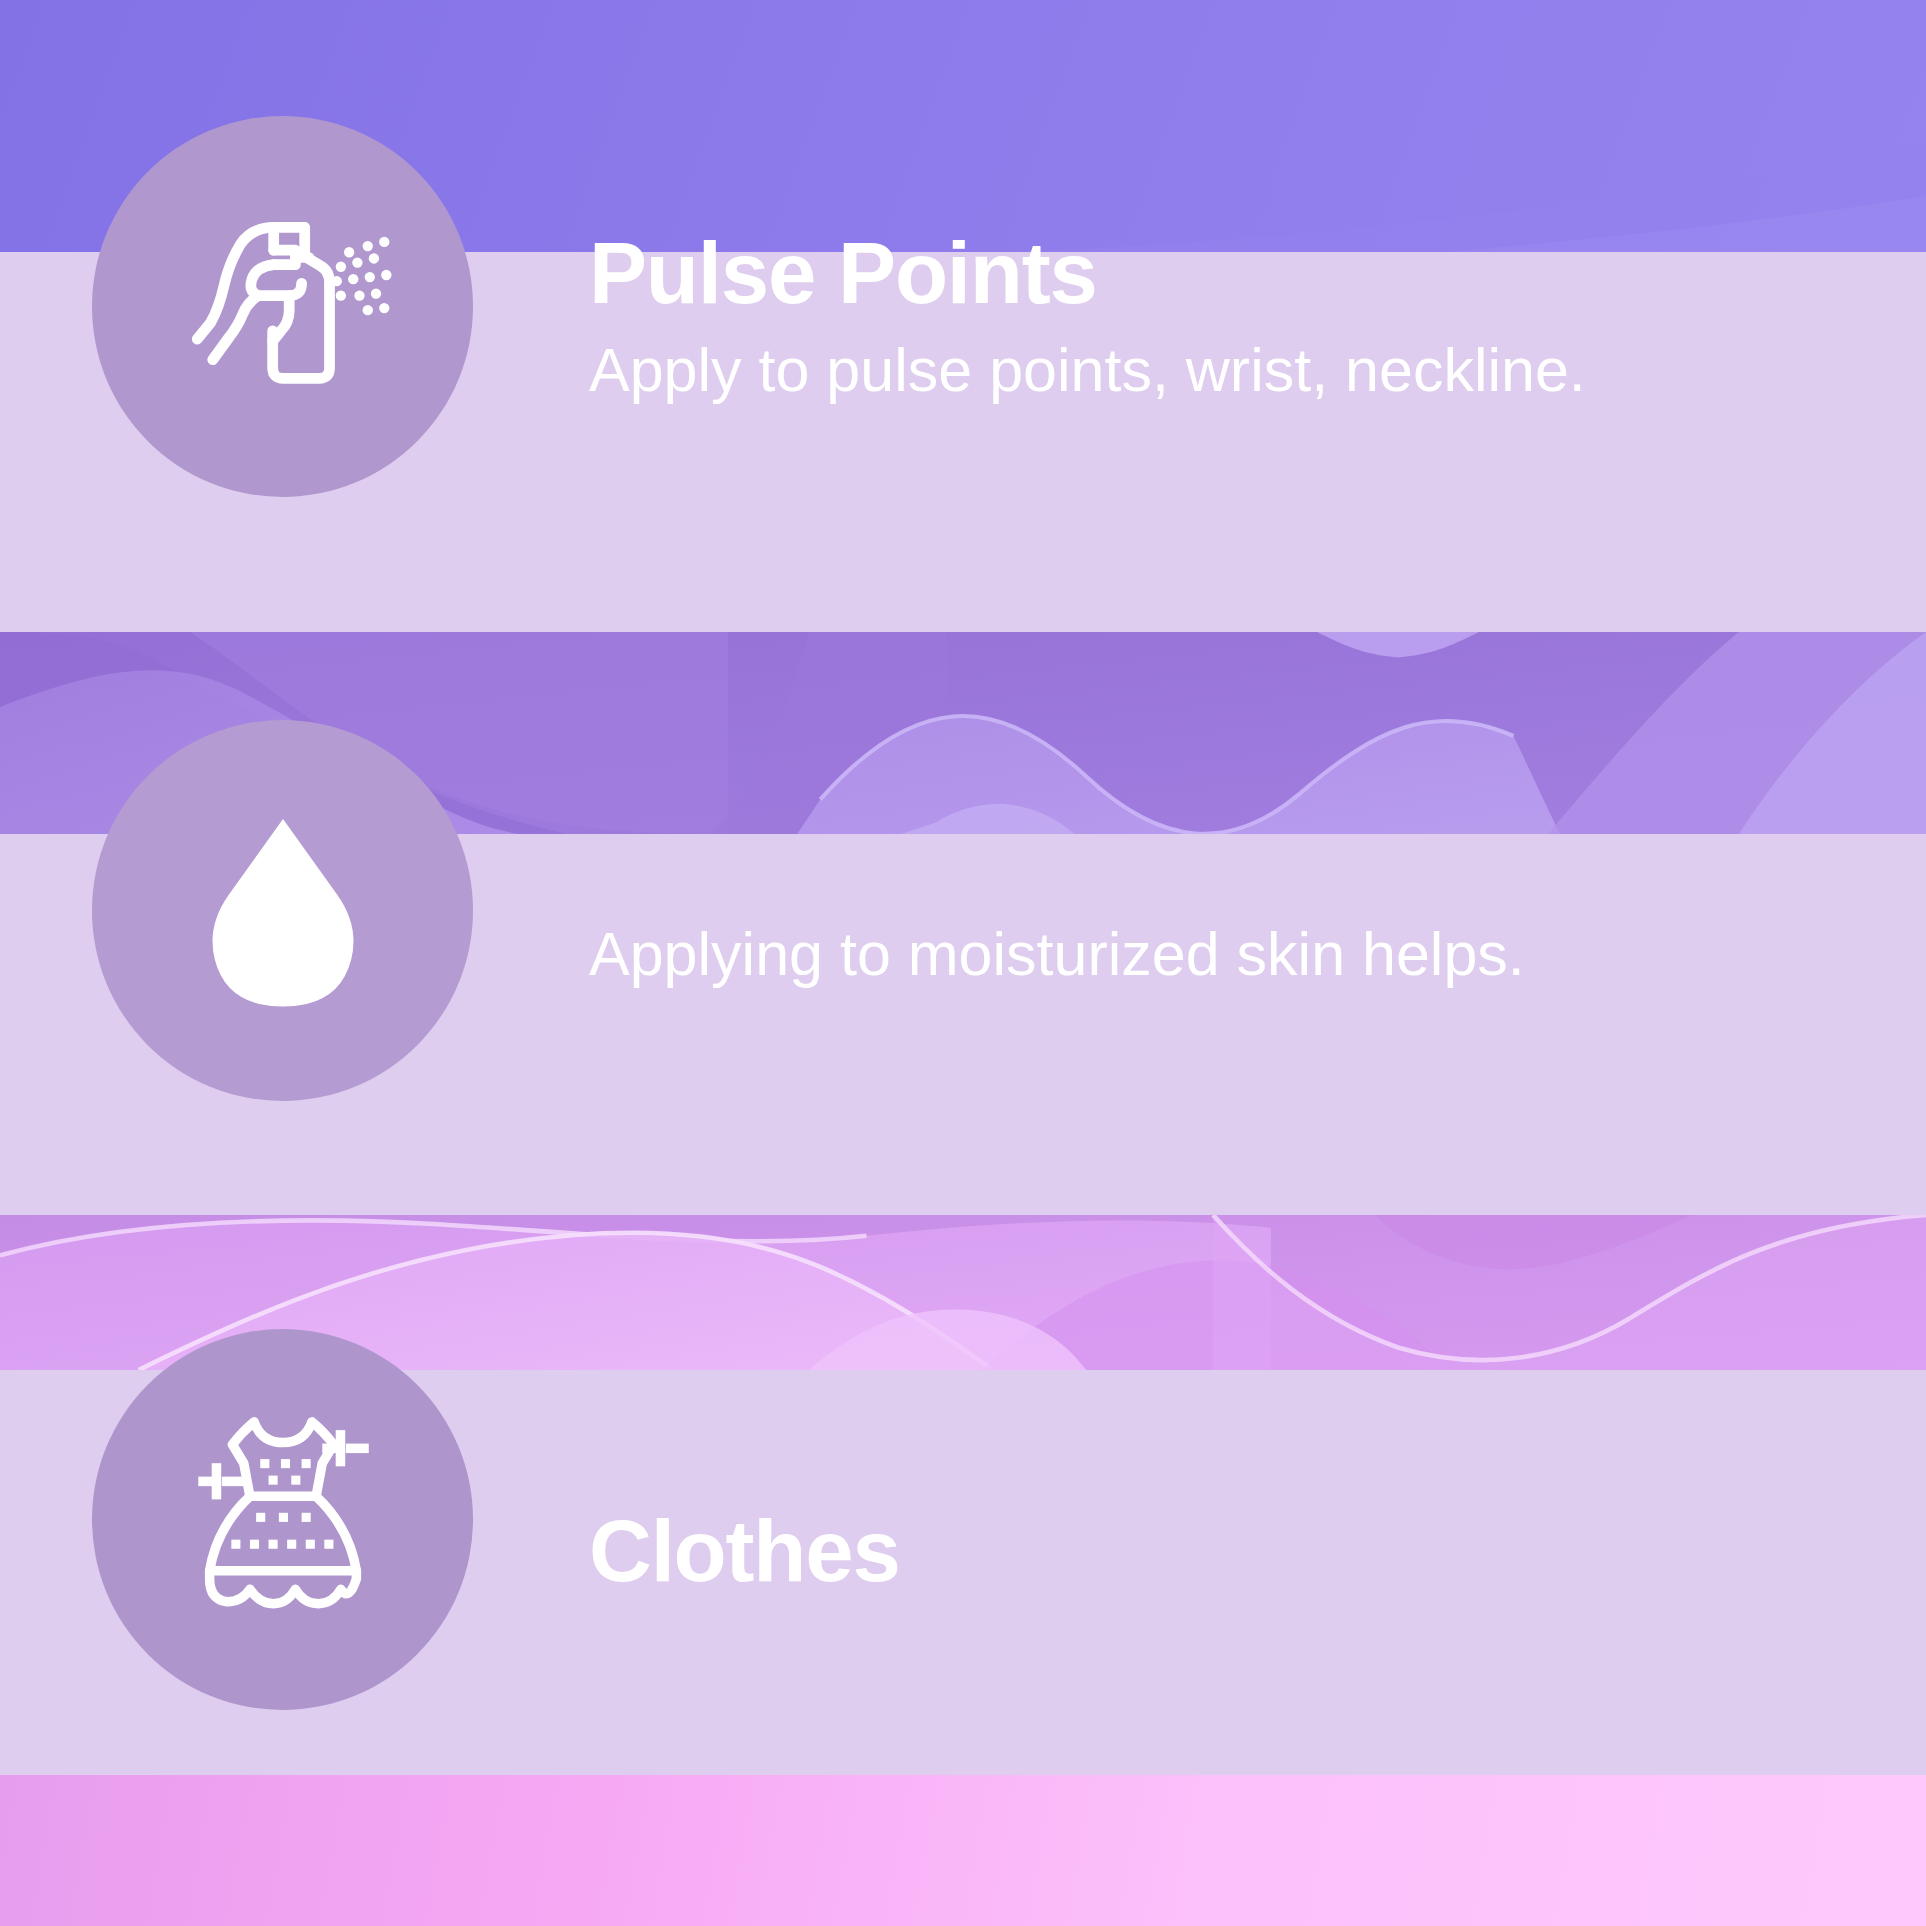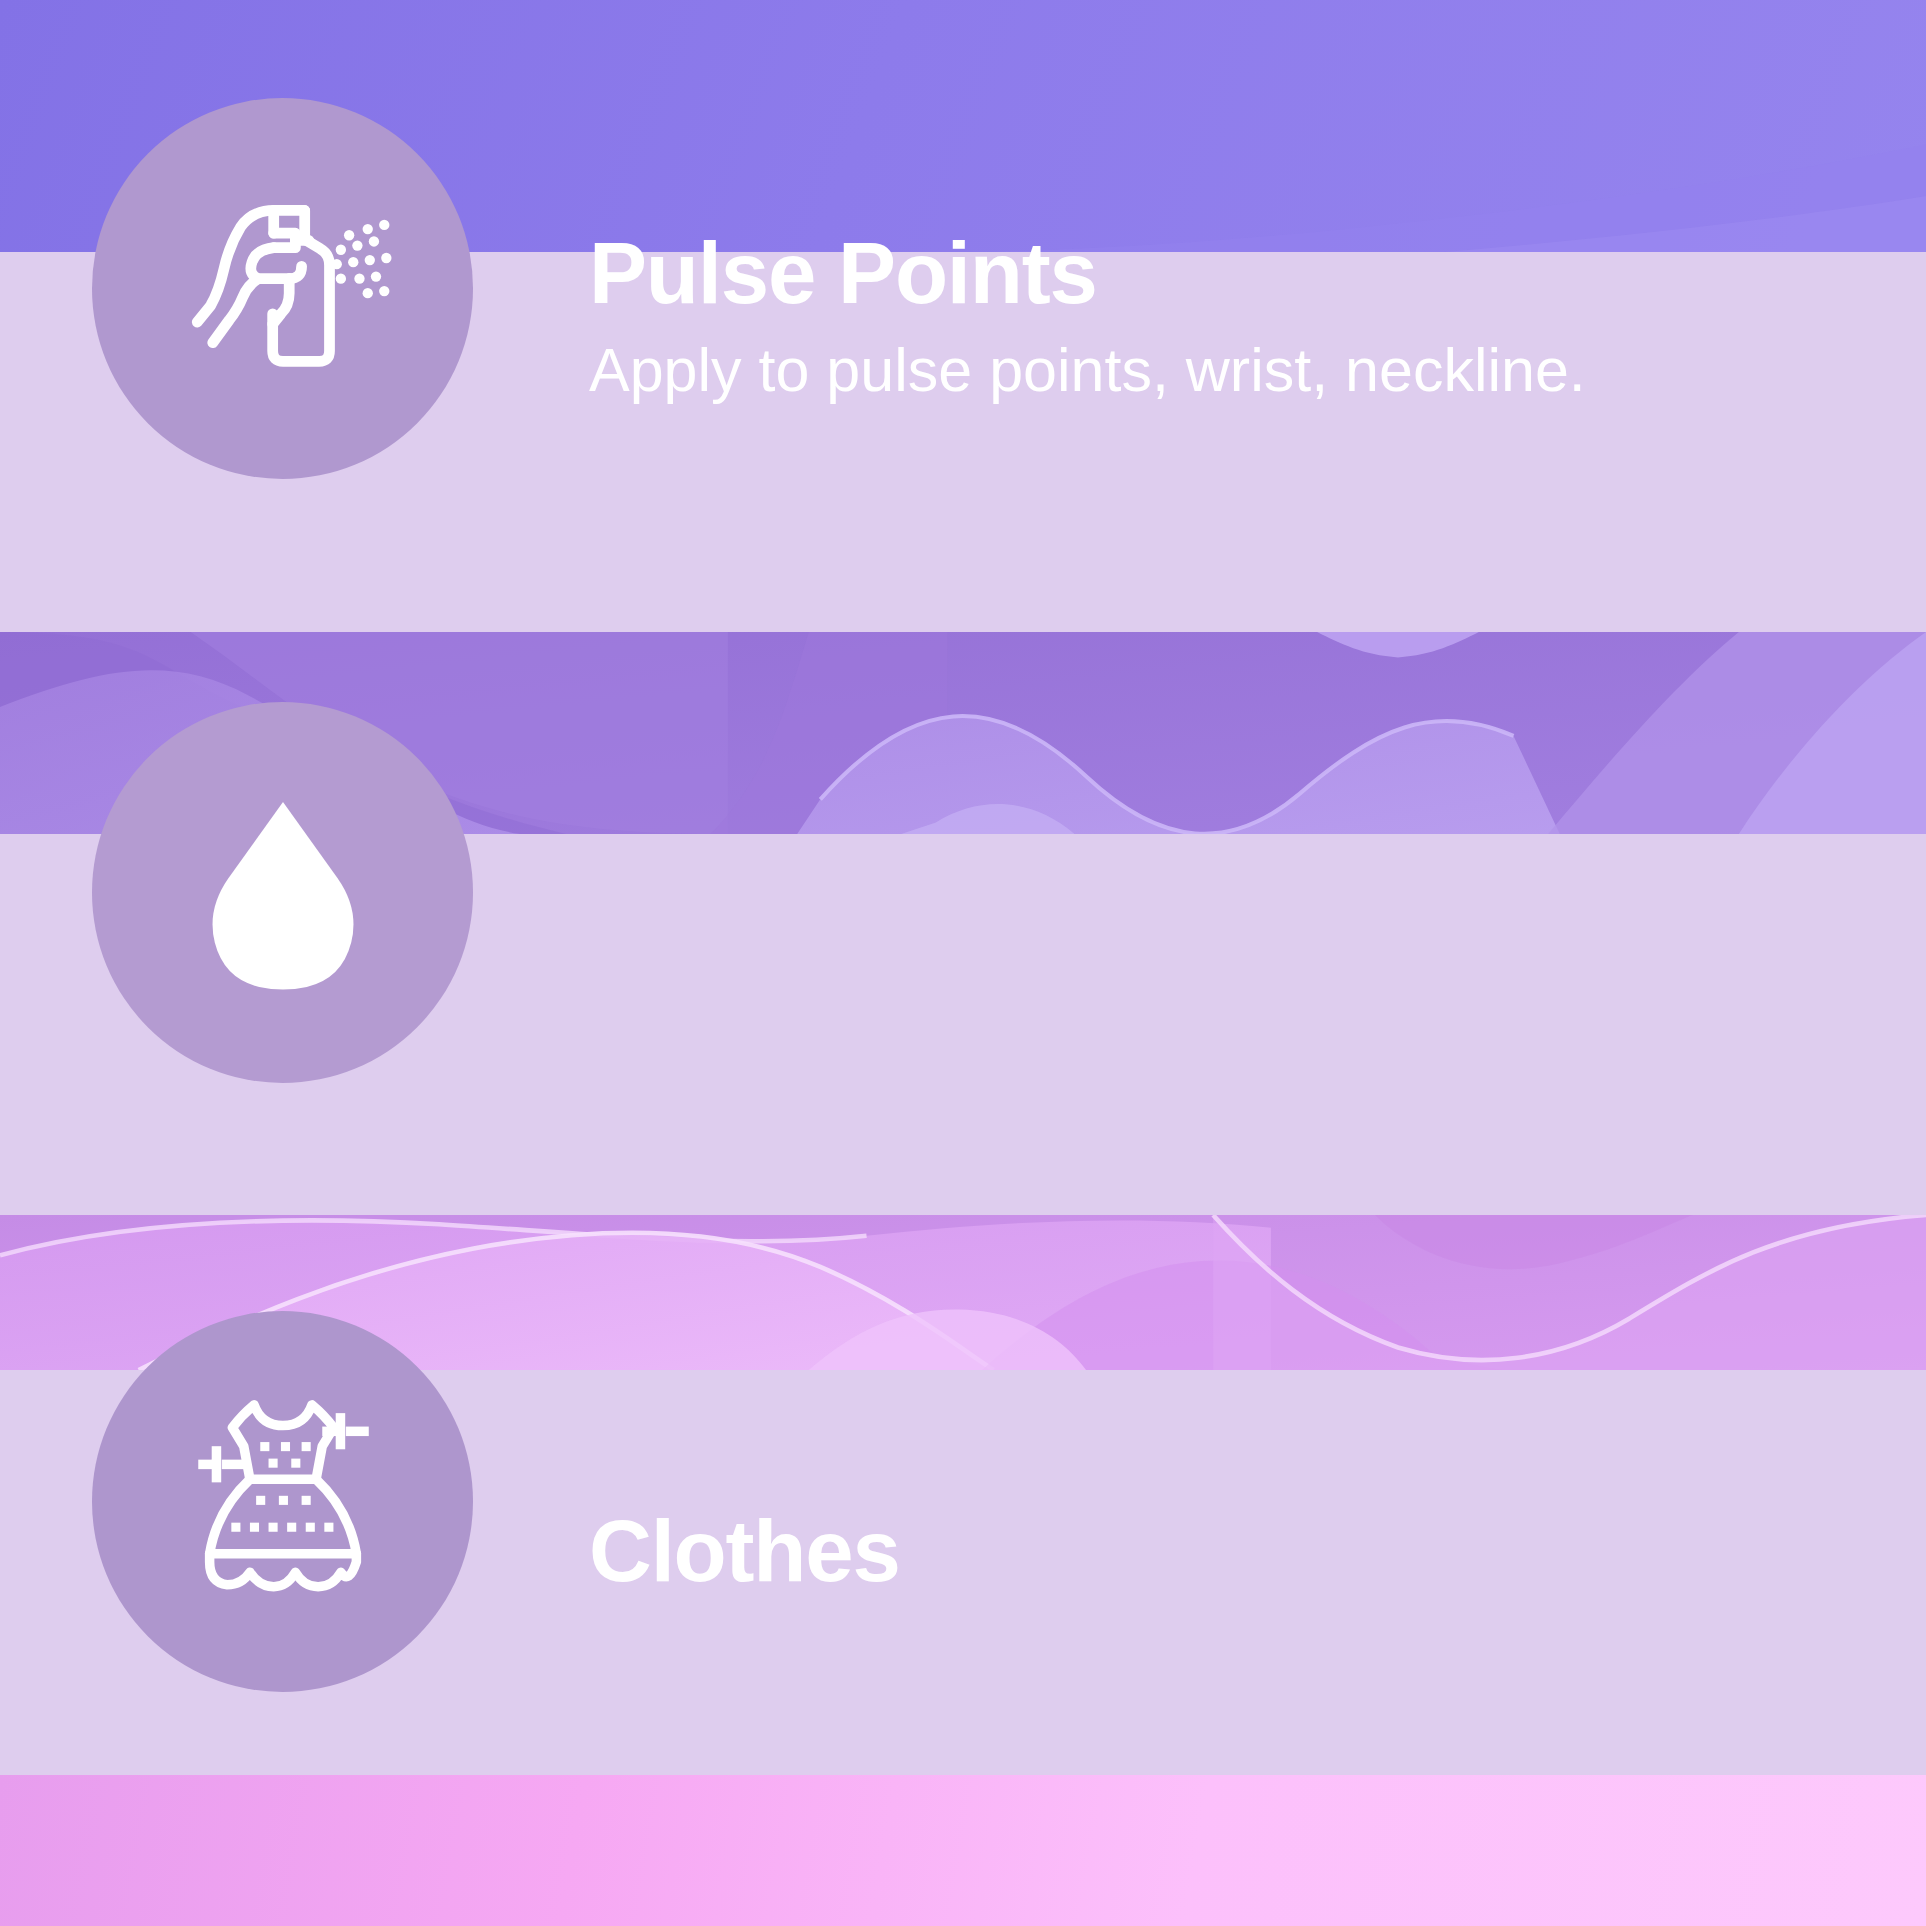--- a/index.html
+++ b/index.html
@@ -23,21 +23,21 @@
     position:absolute; inset:0;
     background:linear-gradient(110deg,#8372E6 0%,#8D7BEB 45%,#9584EE 100%);
   }
   #band-bottom .fill {
     position:absolute; inset:0;
     background:linear-gradient(100deg,#E79DEE 0%,#F6A8F3 30%,#FCC0FB 62%,#FDC9FC 100%);
   }
   .band svg { position:absolute; inset:0; width:100%; height:100%; display:block; }
 
   
-  .row { position:absolute; display:flex; }
+  .row { position:absolute; display:flex; align-items:center; }
 
   #row-pulse   { left:92px; top:98px;  width:1762px; height:416px; }
   #row-skin    { left:92px; top:702px; width:1762px; height:416px; }
   #row-clothes { left:92px; top:1311px; width:1762px; height:416px; }
 
   .icon-badge {
     width:381px; height:381px;
     border-radius:50%;
     background:#B098CF;
     flex:0 0 381px;
@@ -190,20 +190,21 @@
   </div>
 </div>
 
 <div class="row" id="row-skin">
   <div class="icon-badge">
     <svg viewBox="0 0 120 120">
       <path d="M60 16 L86.5 53 Q97 68 93 84 Q88.5 101.5 71.5 105.5 Q60 108 48.5 105.5 Q31.5 101.5 27 84 Q23 68 33.5 53 Z" fill="#ffffff"></path>
     </svg>
   </div>
   <div class="text-col">
+    <div class="row-desc">Applying to moisturized skin helps.</div>
   </div>
 </div>
 
 <div class="row" id="row-clothes">
   <div class="icon-badge">
     <svg viewBox="0 0 120 120" fill="none" stroke="#ffffff" stroke-width="4.6" stroke-linecap="round" stroke-linejoin="round">
 
       <path d="M46 13 Q40 18 35.5 24 L41 33 L44 49 L76 49 L79 33 L84.5 24 Q80 18 74 13
                Q70.5 23 60 23 Q49.5 23 46 13 Z"></path>
 

